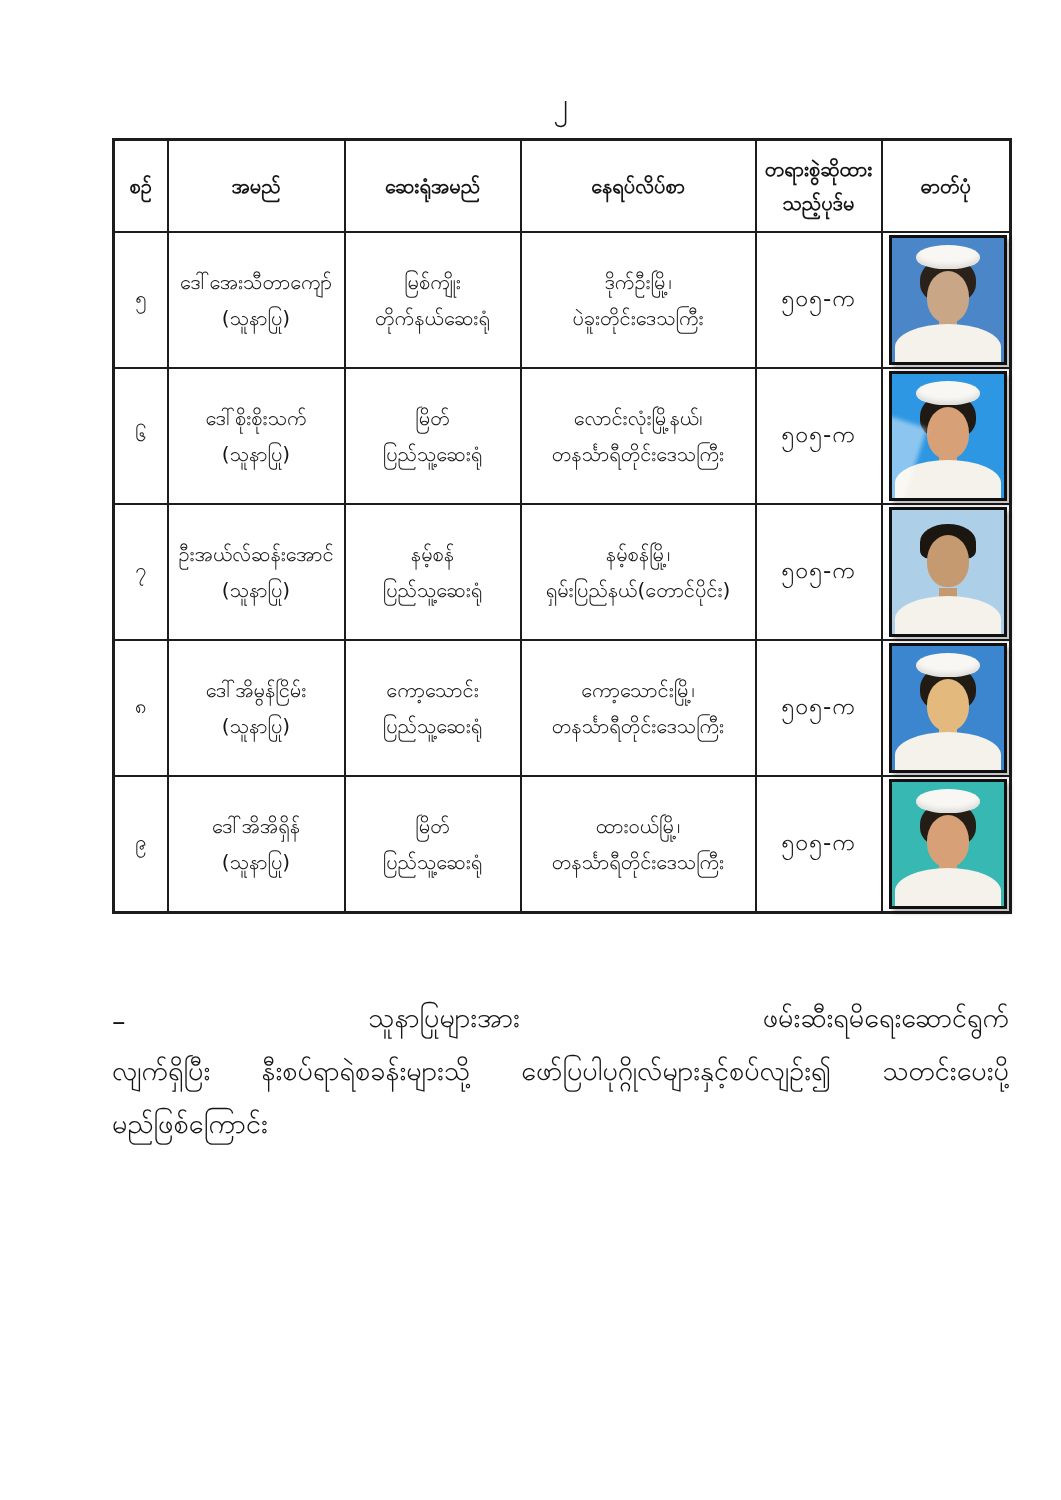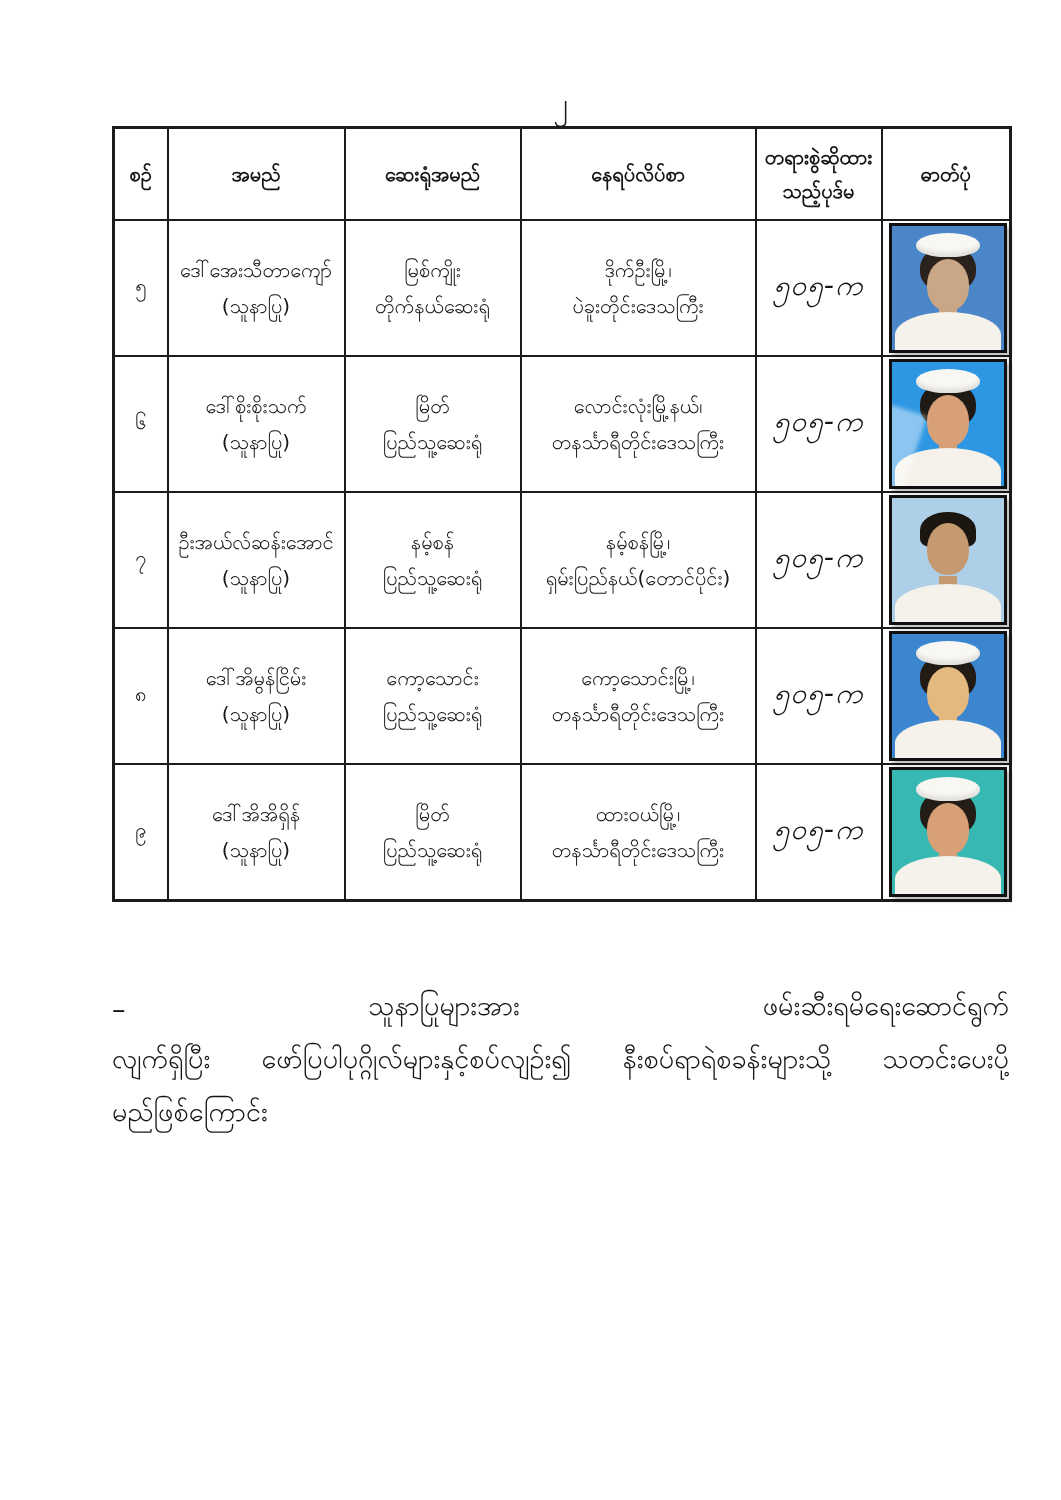--- a/index.html
+++ b/index.html
@@ -7,33 +7,33 @@
     width:1061px;height:1500px;background:#ffffff;color:#151515;
     font-family:"DejaVu Sans","Liberation Sans",sans-serif;
     overflow:hidden;position:relative;
   }
   .content{width:897px;margin-left:112px;}
   .page-number{
     margin-top:82px;height:44px;text-align:center;
     font-size:30px;line-height:44px;font-weight:400;
   }
   table.roster{
-    border-collapse:collapse;margin-top:0;table-layout:fixed;width:897px;
+    border-collapse:collapse;margin-top:12px;table-layout:fixed;width:897px;
   }
   table.roster td,table.roster th{
     border:2px solid #1c1c1c;text-align:center;vertical-align:middle;
     padding:2px 6px;box-sizing:border-box;
   }
   table.roster{border:3px solid #1c1c1c;}
   th{font-size:20px;font-weight:700;line-height:34px;}
   tr.header-row{height:92px;}
   tr.data-row{height:134px;}
   .lines{white-space:pre-line;font-size:20px;line-height:36px;}
   .c-no{font-size:20px;}
-  .c-sec{font-size:28px;letter-spacing:1px;font-style:italic;}
+  .c-sec{font-size:23px;letter-spacing:1px;}
   .c-photo{padding:0;}
   .wrap-sec{white-space:pre-line;}
 
   
   .photo{
     width:112px;height:124px;border:3px solid #101010;margin:0 auto;
     position:relative;overflow:hidden;background:#4a86c8;
     box-shadow:4px 4px 4px rgba(0,0,0,0.25);
   }
   .photo .shoulders{
@@ -198,22 +198,22 @@
   </table>
 
   <div class="notice">
       <div class="para-line justify">
         <span>–</span>
         <span>သူနာပြုများအား</span>
         <span>ဖမ်းဆီးရမိရေးဆောင်ရွက်</span>
       </div>
       <div class="para-line justify">
         <span>လျက်ရှိပြီး</span>
+        <span>နီးစပ်ရာရဲစခန်းများသို့</span>
         <span>ဖော်ပြပါပုဂ္ဂိုလ်များနှင့်စပ်လျဉ်း၍</span>
-        <span>နီးစပ်ရာရဲစခန်းများသို့</span>
         <span>သတင်းပေးပို့</span>
       </div>
       <div class="para-line">
         <span>မည်ဖြစ်ကြောင်း</span>
       </div>
     </div>
 
 </div>
 
 </body></html>

